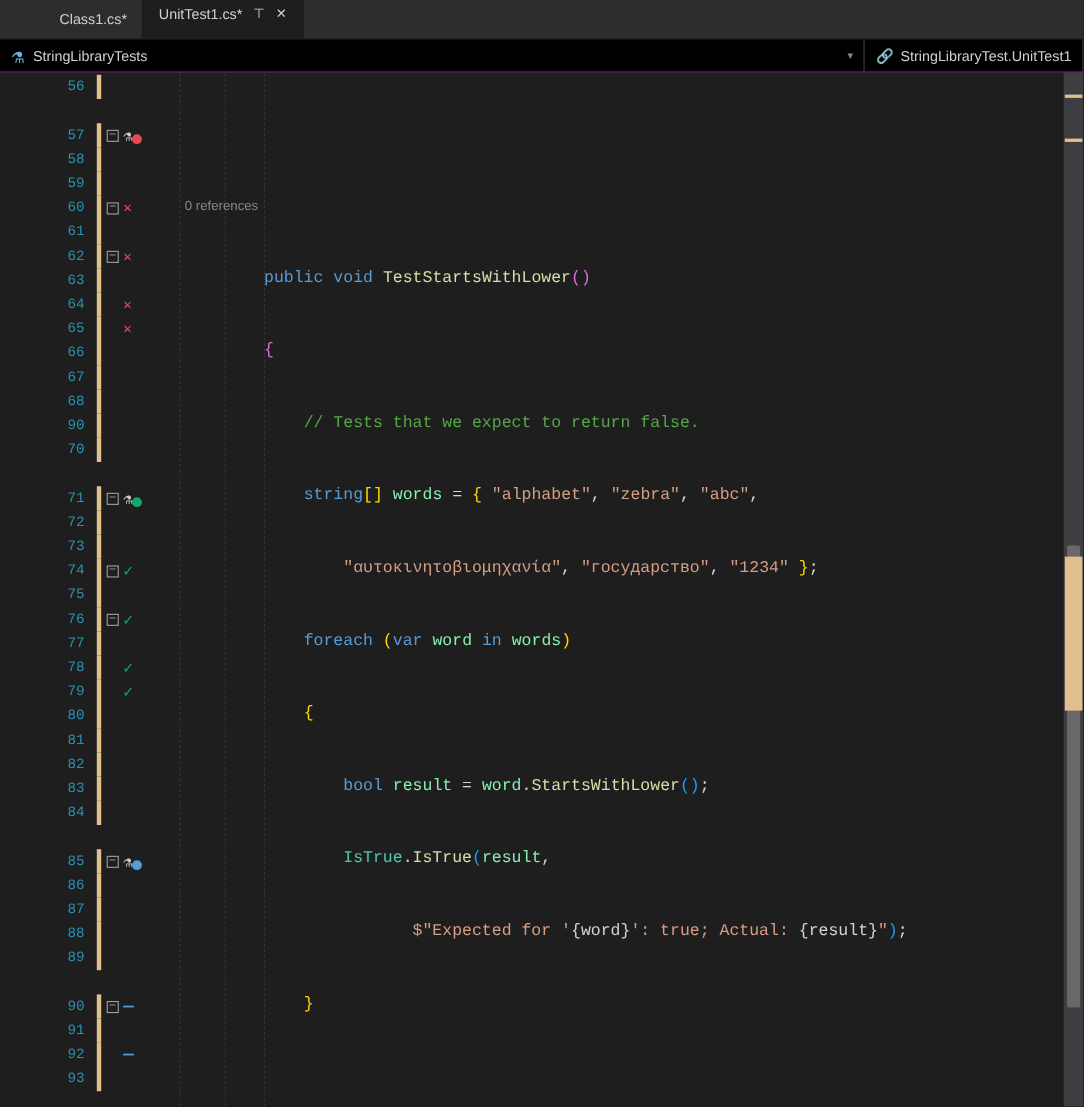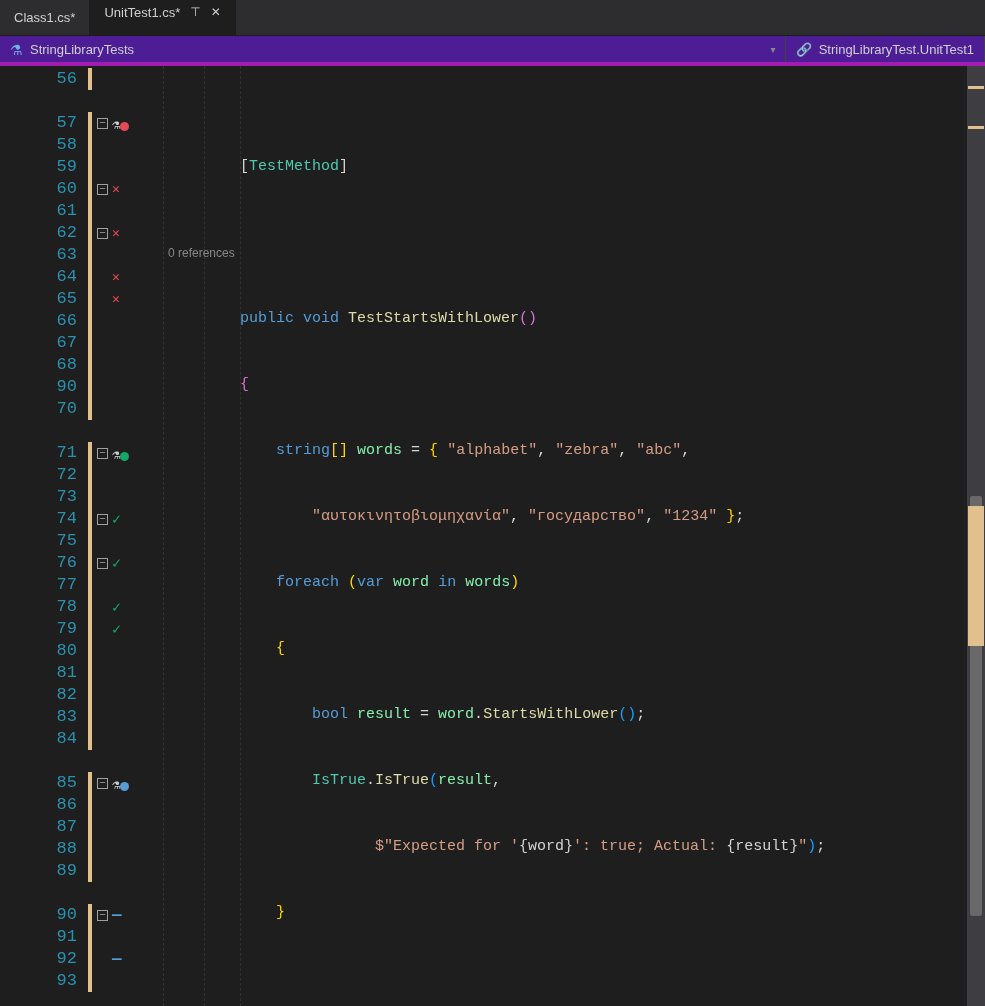--- a/index.html
+++ b/index.html
@@ -1,38 +1,38 @@
 <!DOCTYPE html>
 <html><head>
 <meta charset="utf-8">
 <style>
   * { margin:0; padding:0; box-sizing:border-box; }
   html,body { width:985px; height:1006px; background:#1e1e1e; color:#d4d4d4;
               font-family:Consolas,"Courier New",monospace; font-size:15px;
               overflow:hidden; }
   .topbar { height:36px; background:#2d2d30; display:flex; align-items:flex-end;
-            border-bottom:1px solid #1b1b1b; }
+            border-bottom:1px solid #1b1b1b;padding-left:40px; }
   .tab { height:36px; padding:0 14px; display:flex; align-items:center; gap:10px;
          color:#d0d0d0; cursor:pointer; border-right:1px solid #1b1b1b;
          font-family:"Segoe UI",Tahoma,sans-serif; font-size:13px; }
   .tab.active { background:#1e1e1e; border-top:3px solid #a44cd3;
                 padding-top:0; height:49px; }
   .tab .pin,.tab .close { color:#d0d0d0; font-size:12px; }
-  .navbar { height:30px; background:#4c1d95; border-bottom:4px solid #a21caf;
+  .navbar { height:30px; background:#000000; border-bottom:1px solid #a21caf;
             display:flex; align-items:center; font-family:"Segoe UI",sans-serif;
             font-size:13px; color:#d0d0d0; }
   .navbar .crumb { display:flex; align-items:center; gap:6px; padding:0 10px;
                    border-right:1px solid #3f3f46; height:100%; }
   .navbar .crumb:first-child { flex:1; }
   .navbar .dd { margin-left:auto; color:#888; font-size:10px; }
   .beaker-icon { display:inline-block; width:14px; height:14px; position:relative; }
   .beaker-icon::before { content:"⚗"; font-size:14px; color:#6fb4e0; }
   .editor-wrap { display:flex; height:940px; position:relative; }
   .gutter { width:87px; background:#1e1e1e; border-right:0; text-align:right;
-            padding-right:10px; color:#2b91af; font-size:17px; line-height:22px;
+            padding-right:10px; color:#2b91af; font-size:13px; line-height:22px;
             padding-top:2px; user-select:none; }
   .gutter .ln { height:22px; }
   .change-bar { width:6px; background:#1e1e1e; padding-top:2px; }
   .change-bar .c { height:22px; }
   .change-bar .c.mod { background:#e2c08d; width:4px; margin-left:1px; }
   .margin { width:70px; background:#1e1e1e; padding-top:2px; position:relative; }
   .margin .row { height:22px; display:flex; align-items:center; gap:4px;
                  padding-left:4px; position:relative; }
   .fold { width:11px; height:11px; border:1px solid #a0a0a0; color:#a0a0a0;
           font-size:11px; line-height:8px; text-align:center; display:inline-block;
@@ -274,24 +274,24 @@
     <div class="row">
         <span style="width:11px"></span>
         <span class="icon-notrun">—</span>
       </div>
     <div class="row"></div>
   </div>
 
   <div class="code">
     <div class="indent-guide" style="left:40px"></div>
     <div class="indent-guide" style="left:76px"></div>
-    <div class="line">        <span class="c-pn">[</span><span class="c-type">TestMethod</span><span class="c-pn">]</span></div>
     <div class="codelens">        <span>0 references</span></div>
     <div class="line">        <span class="c-kw">public</span> <span class="c-kw">void</span> <span class="c-mth">TestStartsWithLower</span><span class="c-bkt">()</span></div>
     <div class="line">        <span class="c-bkt">{</span></div>
+    <div class="line">            <span class="c-cmt">// Tests that we expect to return false.</span></div>
     <div class="line">            <span class="c-kw">string</span><span class="c-bkt2">[]</span> <span class="c-id">words</span> = <span class="c-bkt2">{</span> <span class="c-str">"alphabet"</span>, <span class="c-str">"zebra"</span>, <span class="c-str">"abc"</span>,</div>
     <div class="line">                <span class="c-str">"αυτοκινητοβιομηχανία"</span>, <span class="c-str">"государство"</span>, <span class="c-str">"1234"</span> <span class="c-bkt2">}</span>;</div>
     <div class="line">            <span class="c-kw">foreach</span> <span class="c-bkt2">(</span><span class="c-kw">var</span> <span class="c-id">word</span> <span class="c-kw">in</span> <span class="c-id">words</span><span class="c-bkt2">)</span></div>
     <div class="line">            <span class="c-bkt2">{</span></div>
     <div class="line">                <span class="c-kw">bool</span> <span class="c-id">result</span> = <span class="c-id">word</span>.<span class="c-mth">StartsWithLower</span><span class="c-bkt3">()</span>;</div>
     <div class="line">                <span class="c-type">IsTrue</span>.<span class="c-mth">IsTrue</span><span class="c-bkt3">(</span><span class="c-id">result</span>,</div>
     <div class="line">                       <span class="c-str">$"Expected for '</span><span class="c-pn">{word}</span><span class="c-str">': true; Actual: </span><span class="c-pn">{result}</span><span class="c-str">"</span><span class="c-bkt3">)</span>;</div>
     <div class="line">            <span class="c-bkt2">}</span></div>
     
     

